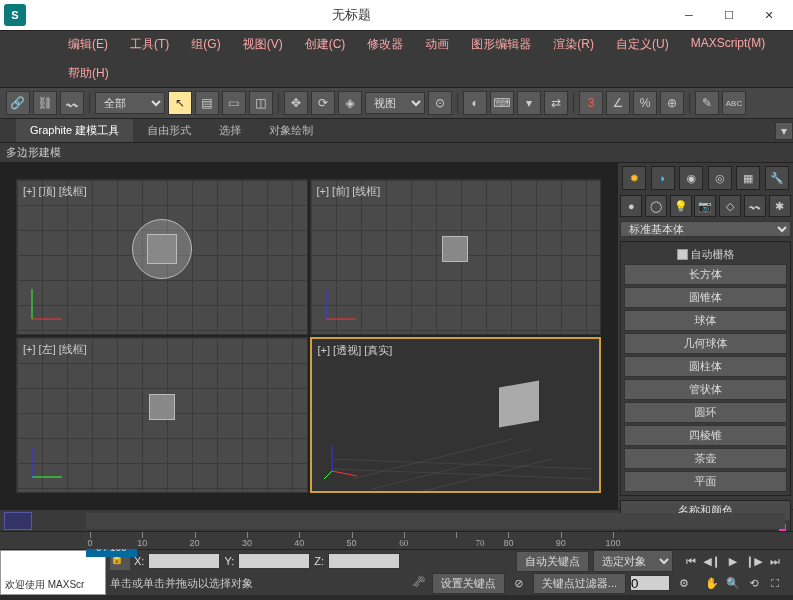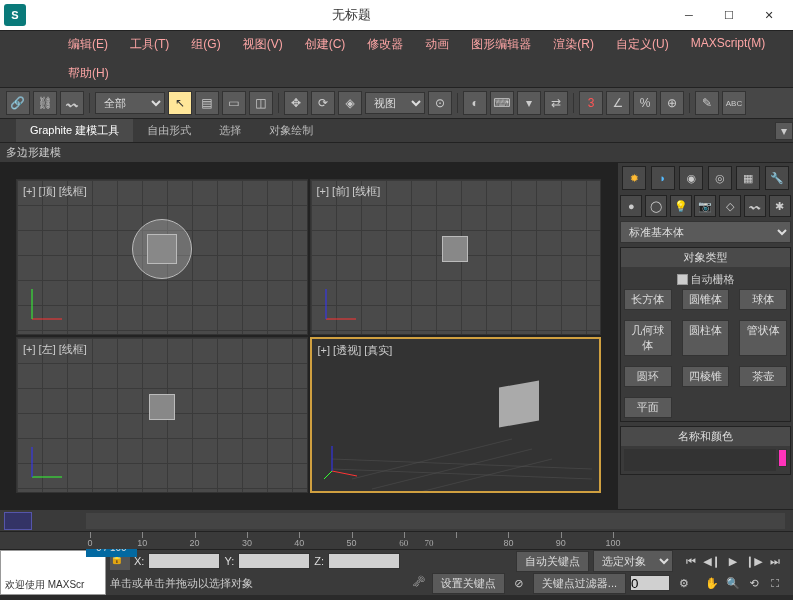--- a/index.html
+++ b/index.html
@@ -29,21 +29,21 @@
 .cube-icon { position: absolute; top: 45%; left: 50%; transform: translate(-50%, -50%); width: 40px; height: 40px; background: #888; border: 1px solid #bbb; }
 .cmd-panel { width: 176px; background: #3a3a3a; display: flex; flex-direction: column; border-left: 1px solid #222; }
 .cmd-tabs { display: flex; justify-content: space-around; padding: 3px; gap: 2px; }
 .cmd-tab { width: 24px; height: 24px; background: #4a4a4a; border: 1px solid #222; display: flex; align-items: center; justify-content: center; }
 .cmd-subtabs { display: flex; justify-content: space-around; padding: 2px; gap: 2px; }
 .cmd-subtab { width: 22px; height: 22px; background: #4a4a4a; border: 1px solid #222; display: flex; align-items: center; justify-content: center; }
 .rollout { margin: 2px; border: 1px solid #222; }
 .rollout-header { background: #4a4a4a; text-align: center; padding: 2px; font-size: 11px; color: #ddd; }
 .rollout-body { padding: 3px; }
 .auto-grid { text-align: center; padding: 2px; display: flex; align-items: center; justify-content: center; gap: 3px; }
-.btn-grid { display: grid; grid-template-columns: 1fr 1fr 1fr; gap: 10px; }
+.btn-grid { display: grid; grid-template-columns: 1fr; gap: 2px; }
 .prim-btn { background: #5a5a5a; border: 1px solid #333; color: #ddd; padding: 2px; text-align: center; font-size: 11px; }
 .color-box { width: 22px; height: 18px; border: 1px solid #333; }
 .timeline { height: 22px; background: #3a3a3a; display: flex; align-items: center; padding: 0 4px; border-top: 1px solid #222; }
 .time-slider { flex: 1; height: 16px; background: #444; position: relative; margin: 0 4px; }
 .time-btn { background: #0369a1; color: #ddd; padding: 1px 10px; font-size: 10px; position: absolute; left: 0; top: 0; height: 16px; margin-top: 28px; }
 .timescale { height: 18px; background: #3a3a3a; position: relative; border-top: 1px solid #222; }
 .tick { position: absolute; top: 0; width: 1px; height: 6px; background: #888; }
 .tick-label { position: absolute; top: 6px; font-size: 9px; color: #aaa; transform: translateX(-50%); }
 .statusbar { height: 46px; background: #3a3a3a; display: flex; border-top: 1px solid #222; }
 .status-left { width: 106px; background: #fff; color: #333; padding: 2px 4px; font-size: 10px; border: 1px solid #999; display: flex; flex-direction: column; justify-content: flex-end; }
@@ -189,21 +189,20 @@
       <div class="cmd-subtab">●</div>
       <div class="cmd-subtab">◯</div>
       <div class="cmd-subtab">💡</div>
       <div class="cmd-subtab">📷</div>
       <div class="cmd-subtab">◇</div>
       <div class="cmd-subtab">〰</div>
       <div class="cmd-subtab">✱</div>
     </div>
     <select class="dropdown" style="margin:2px"><option>标准基本体</option></select>
     <div class="rollout">
-      <div class="rollout-header"><span>对象类型</span></div>
       <div class="rollout-body">
         <div class="auto-grid">
             <span class="checkbox"></span>
             <span>自动栅格</span>
           </div>
         <div class="btn-grid">
           <div class="prim-btn">长方体</div>
           <div class="prim-btn">圆锥体</div>
           <div class="prim-btn">球体</div>
           <div class="prim-btn">几何球体</div>
@@ -243,21 +242,21 @@
     <div class="tick-label" style="left: 194.6px;">20</div>
     <div class="tick" style="left: 246.9px;"></div>
     <div class="tick-label" style="left: 246.9px;">30</div>
     <div class="tick" style="left: 299.2px;"></div>
     <div class="tick-label" style="left: 299.2px;">40</div>
     <div class="tick" style="left: 351.5px;"></div>
     <div class="tick-label" style="left: 351.5px;">50</div>
     <div class="tick" style="left: 403.8px;"></div>
     <div class="tick-label" style="left: 403.8px; font-family: Liberation Serif, serif;">60</div>
     <div class="tick" style="left: 456.1px;"></div>
-    <div class="tick-label" style="left: 429px; font-family: Liberation Serif, serif;">70</div>
+    <div class="tick-label" style="left: 480px; font-family: Liberation Serif, serif;">70</div>
     <div class="tick" style="left: 508.4px;"></div>
     <div class="tick-label" style="left: 508.4px;">80</div>
     <div class="tick" style="left: 560.7px;"></div>
     <div class="tick-label" style="left: 560.7px;">90</div>
     <div class="tick" style="left: 613px;"></div>
     <div class="tick-label" style="left: 613px;">100</div>
   </div>
 
 <div class="statusbar">
   <div class="status-left">

